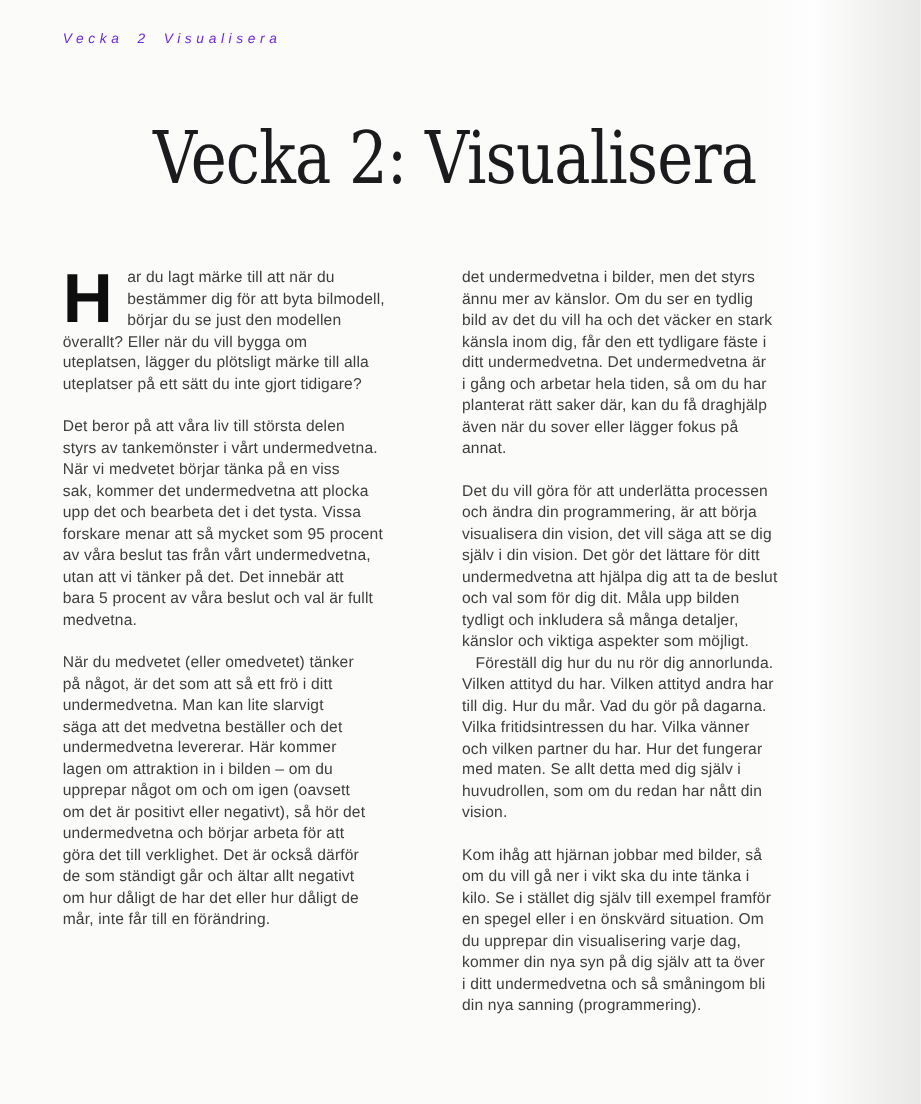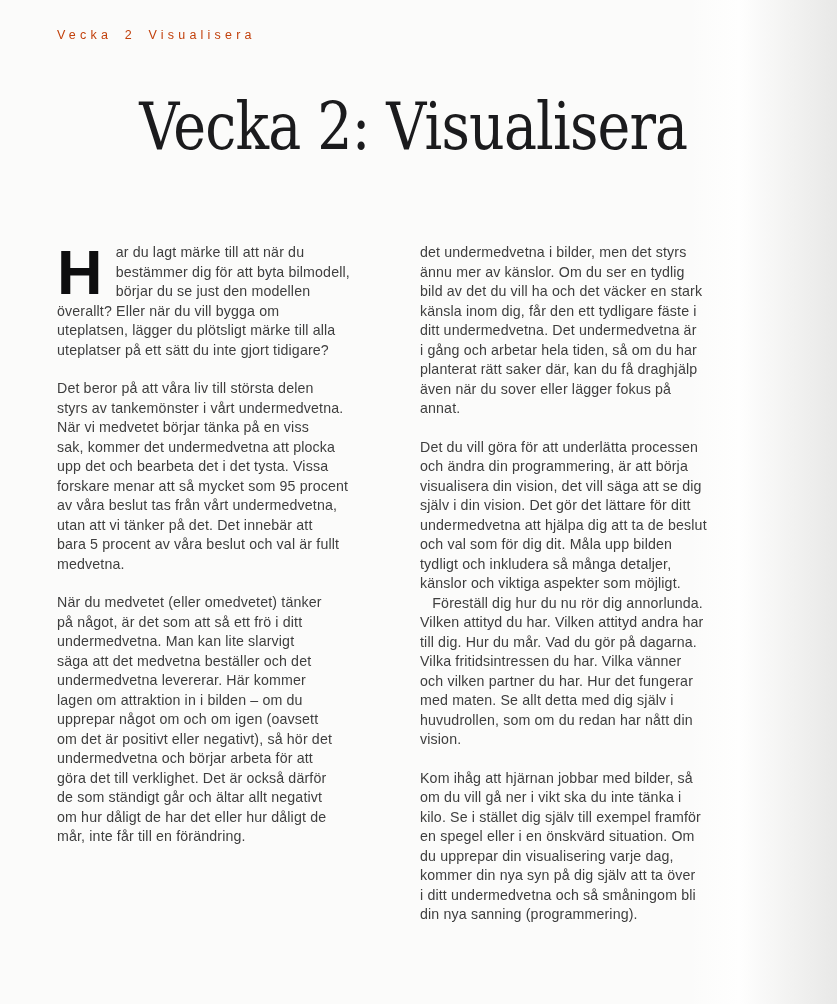--- a/index.html
+++ b/index.html
@@ -16,24 +16,25 @@
     background:linear-gradient(to right,
       rgba(252,252,251,0) 0%,
       #fefefe 35%,
       #f2f2f1 70%,
       #e8e8e7 100%);
     pointer-events:none;
   }
   .running-header {
     position:absolute; left:57px; top:28px;
     font-size:12.5px; letter-spacing:4.2px; word-spacing:5px;
-    color:#c2410c;
+    color:#6d28d9;
+    font-style:italic;
   }
   .title-wrap {
-    position:absolute; left:57px; top:88px; width:713px;
+    position:absolute; left:57px; top:105px; width:713px;
     text-align:center; white-space:nowrap;
   }
   .title-text {
     display:inline-block;
     font-family:"DejaVu Serif", serif;
     font-size:66px; font-weight:400;
     color:#1b1b1d;
     letter-spacing:-1px;
     transform:scaleX(0.84);
     transform-origin:center top;

